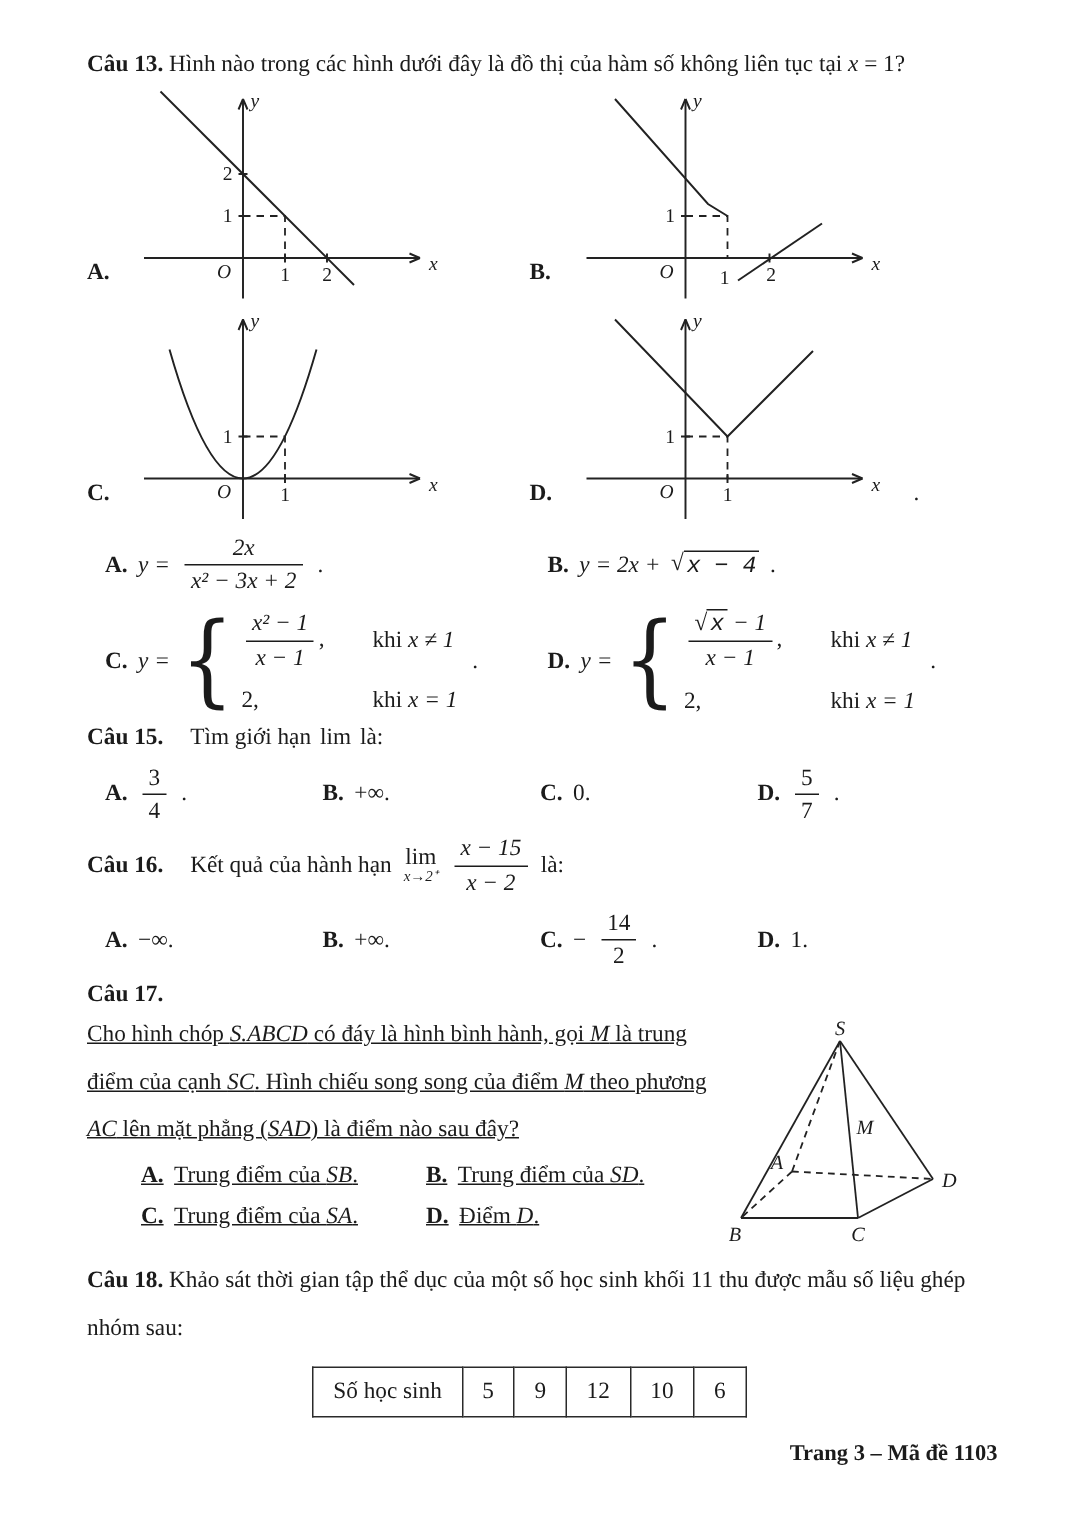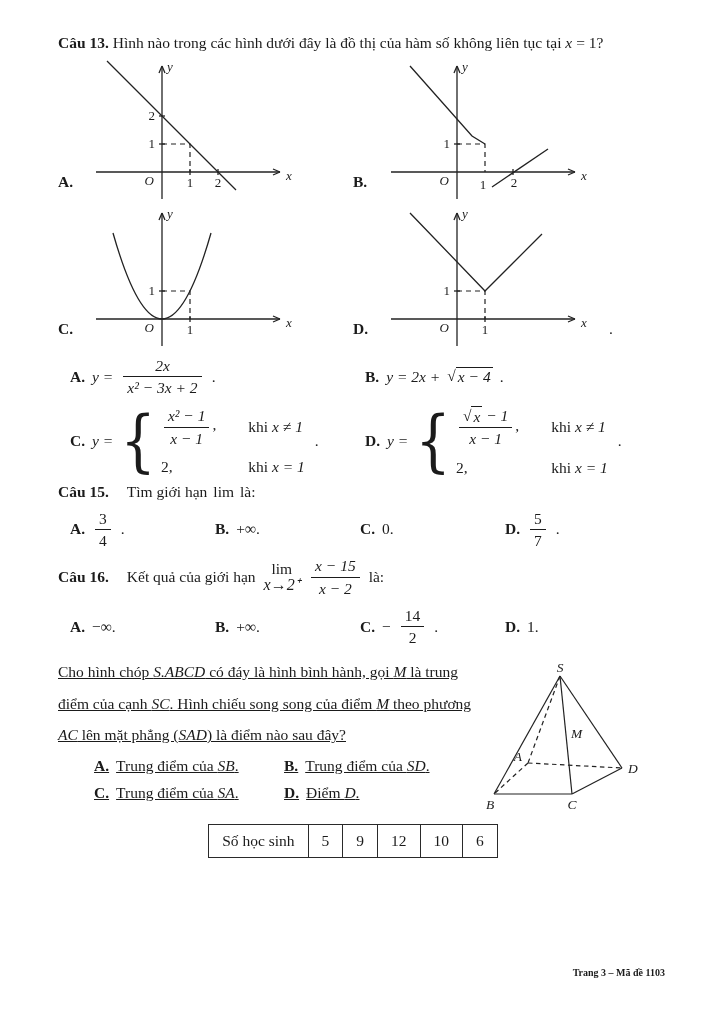--- a/index.html
+++ b/index.html
@@ -22,26 +22,26 @@
   .trow .gap { margin-right:12px; }
 
   
   .frac { display:inline-flex; flex-direction:column; text-align:center; vertical-align:middle; margin:0 3px; }
   .frac .num { border-bottom:1.2px solid #1b1b1b; padding:0 4px 1px 4px; line-height:1.25; }
   .frac .den { padding:1px 4px 0 4px; line-height:1.25; }
 
   
   .sqrt { display:inline-flex; align-items:stretch; }
   .sqrt .radical { font-style:normal; }
-  .sqrt .radicand { border-top:1.2px solid #1b1b1b; padding:0 2px; }
+  .sqrt .radicand { border-top:1.2px solid #1b1b1b; padding:0 2px;font-family:Liberation Mono, monospace; }
 
   
   .limsub { display:inline-flex; flex-direction:column; align-items:center; margin:0 2px; }
   .limsub .top { line-height:1.05; }
-  .limsub .bot { font-size:16px; line-height:1; }
+  .limsub .bot { font-size:10px; line-height:1; }
 
   
   .pw { display:inline-flex; align-items:center; }
   .pw-brace { font-family:"DejaVu Serif", serif; font-size:56px; font-weight:300;
               line-height:1; transform:scaleY(1.2); margin-right:5px; }
   .pw-rows { display:grid; grid-template-columns:auto auto; column-gap:32px; row-gap:10px; align-items:center; }
   .pw .tail { margin-left:10px; }
 
   
   .graph-grid { display:grid; grid-template-columns:1fr 1fr; margin-top:2px; }
@@ -72,21 +72,21 @@
   svg.pyr line { stroke:#222; stroke-width:1.2; fill:none; }
   svg.pyr .dash { stroke-dasharray:4.5 3.5; }
   svg.pyr text { font-family:"Liberation Serif", serif; font-style:italic; font-size:13.5px; fill:#1b1b1b; }
 
   
   .q18-body { line-height:2.05; }
   table.freq { border-collapse:collapse; margin:10px auto 0 auto; }
   table.freq td { border:1.4px solid #2a2a2a; padding:7px 13px; text-align:center; }
   table.freq td.head { text-align:left; }
 
-  .footer { position:absolute; right:59px; bottom:46px; font-weight:700; font-size:10px;margin-top:33px; }
+  .footer { position:absolute; right:59px; bottom:46px; font-weight:700; font-size:15px;margin-top:33px; }
 </style>
 </head>
 <body>
 
 <div class="page">
 
   <div class="q">
     <p><span class="qlabel">Câu 13.</span> <span><span>Hình nào trong các hình dưới đây là đồ thị của hàm số không liên tục tại </span><span class="m">x</span><span> = 1?</span></span></p>
 
     <div class="graph-grid">
@@ -271,21 +271,21 @@
             <span class="den">7</span>
           </span>
         <span>.</span>
       </span>
     </div>
   </div>
 
   <div class="q">
     <div class="trow">
       <span class="qlabel gap">Câu 16.</span>
-      <span>Kết quả của giới hạn</span>
+      <span>Kết quả của hành hạn</span>
       <span class="limsub">
           <span class="top">lim</span>
           <span class="bot m">x→2⁺</span>
         </span>
       <span class="frac">
           <span class="num m">x − 15</span>
           <span class="den m">x − 2</span>
         </span>
       <span>là:</span>
     </div>
@@ -308,20 +308,21 @@
         <span>.</span>
       </span>
       <span class="opt">
         <span class="olabel">D.</span>
         <span>1.</span>
       </span>
     </div>
   </div>
 
   <div class="q">
+    <p class="qlabel">Câu 17.</p>
     <div class="q17-flex">
       <div class="q17-left">
         <p class="body"><span>Cho hình chóp </span><span class="m">S.ABCD</span><span> có đáy là hình bình hành, gọi </span><span class="m">M</span><span> là trung điểm của cạnh </span><span class="m">SC</span><span>. Hình chiếu song song của điểm </span><span class="m">M</span><span> theo phương </span><span class="m">AC</span><span> lên mặt phẳng (</span><span class="m">SAD</span><span>) là điểm nào sau đây?</span></p>
         <div class="q17-opts">
           <span class="opt">
               <span class="olabel">A.</span>
               <span><span>Trung điểm của </span><span class="m">SB</span><span>.</span></span>
             </span>
           <span class="opt">
               <span class="olabel">B.</span>
@@ -352,20 +353,21 @@
           <text x="10" y="147" text-anchor="middle">B</text>
           <text x="92" y="147" text-anchor="middle">C</text>
           <text x="148" y="111" text-anchor="start">D</text>
           <text x="91" y="76" text-anchor="start">M</text>
         </svg>
       </div>
     </div>
   </div>
 
   <div class="q">
+    <p class="q18-body"><span class="qlabel">Câu 18.</span> <span>Khảo sát thời gian tập thể dục của một số học sinh khối 11 thu được mẫu số liệu ghép nhóm sau:</span></p>
     <table class="freq">
       <tbody>
       <tr>
         <td class="head">Số học sinh</td>
         <td>5</td>
         <td>9</td>
         <td>12</td>
         <td>10</td>
         <td>6</td>
       </tr>

